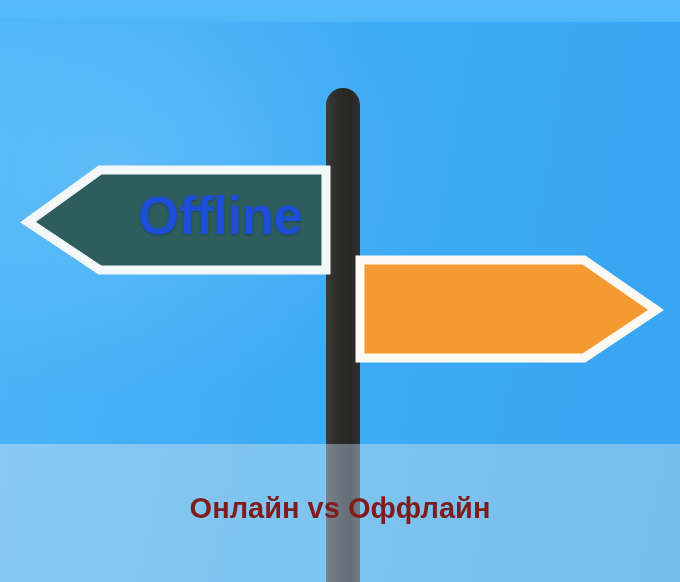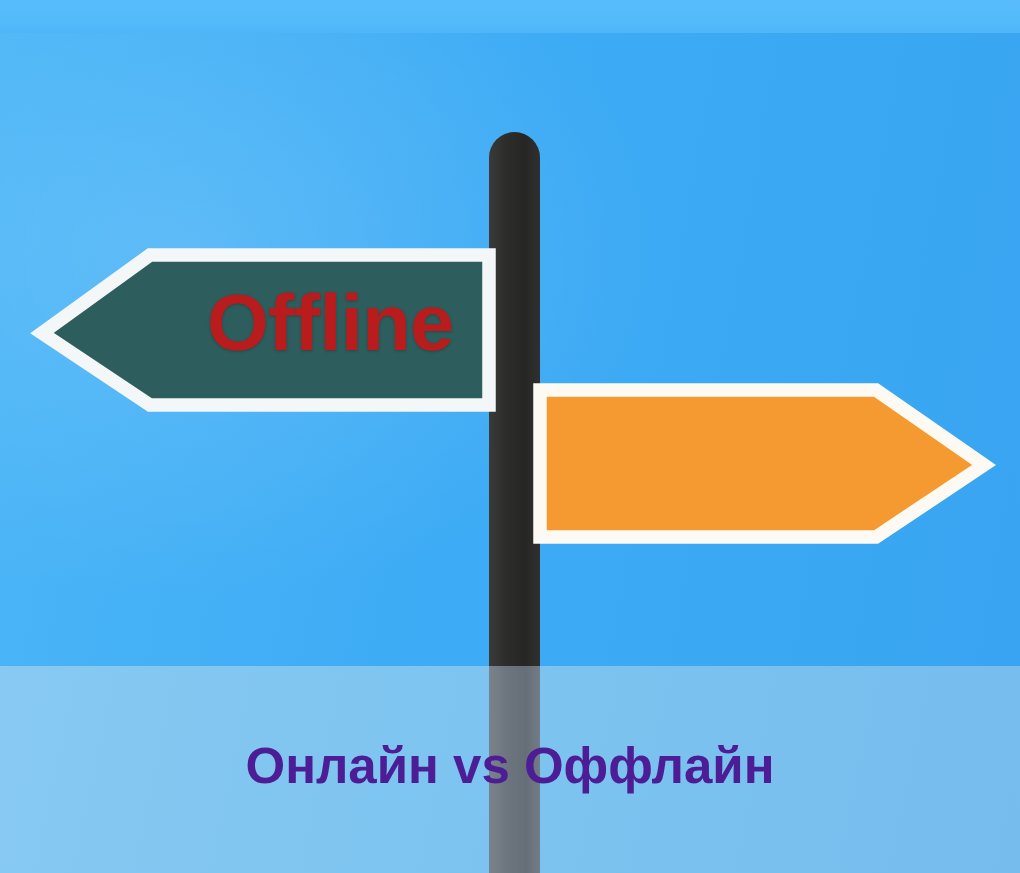--- a/index.html
+++ b/index.html
@@ -65,21 +65,21 @@
   
   .sign {
     position: absolute;
   }
   .sign svg {
     display: block;
     overflow: visible;
   }
   .sign-label {
     position: absolute;
-    color: #b91c1c;
+    color: #1d4ed8;
     font-weight: bold;
     letter-spacing: -0.5px;
     white-space: nowrap;
     text-shadow: 0 1px 2px rgba(0,0,0,0.22);
     text-align: center;
   }
 
   .sign-offline {
     left: 20px;
     top: 162px;
@@ -102,22 +102,22 @@
     line-height: 53px;
   }
 
   
   .caption {
     position: absolute;
     left: 0;
     top: 492px;
     width: 680px;
     text-align: center;
-    color: #4c1d95;
-    font-size: 34px;
+    color: #7f1d1d;
+    font-size: 29px;
     font-weight: bold;
     letter-spacing: 0px;
     white-space: nowrap;
   }
 </style>
 </head>
 <body>
 
 <div id="stage">
 

